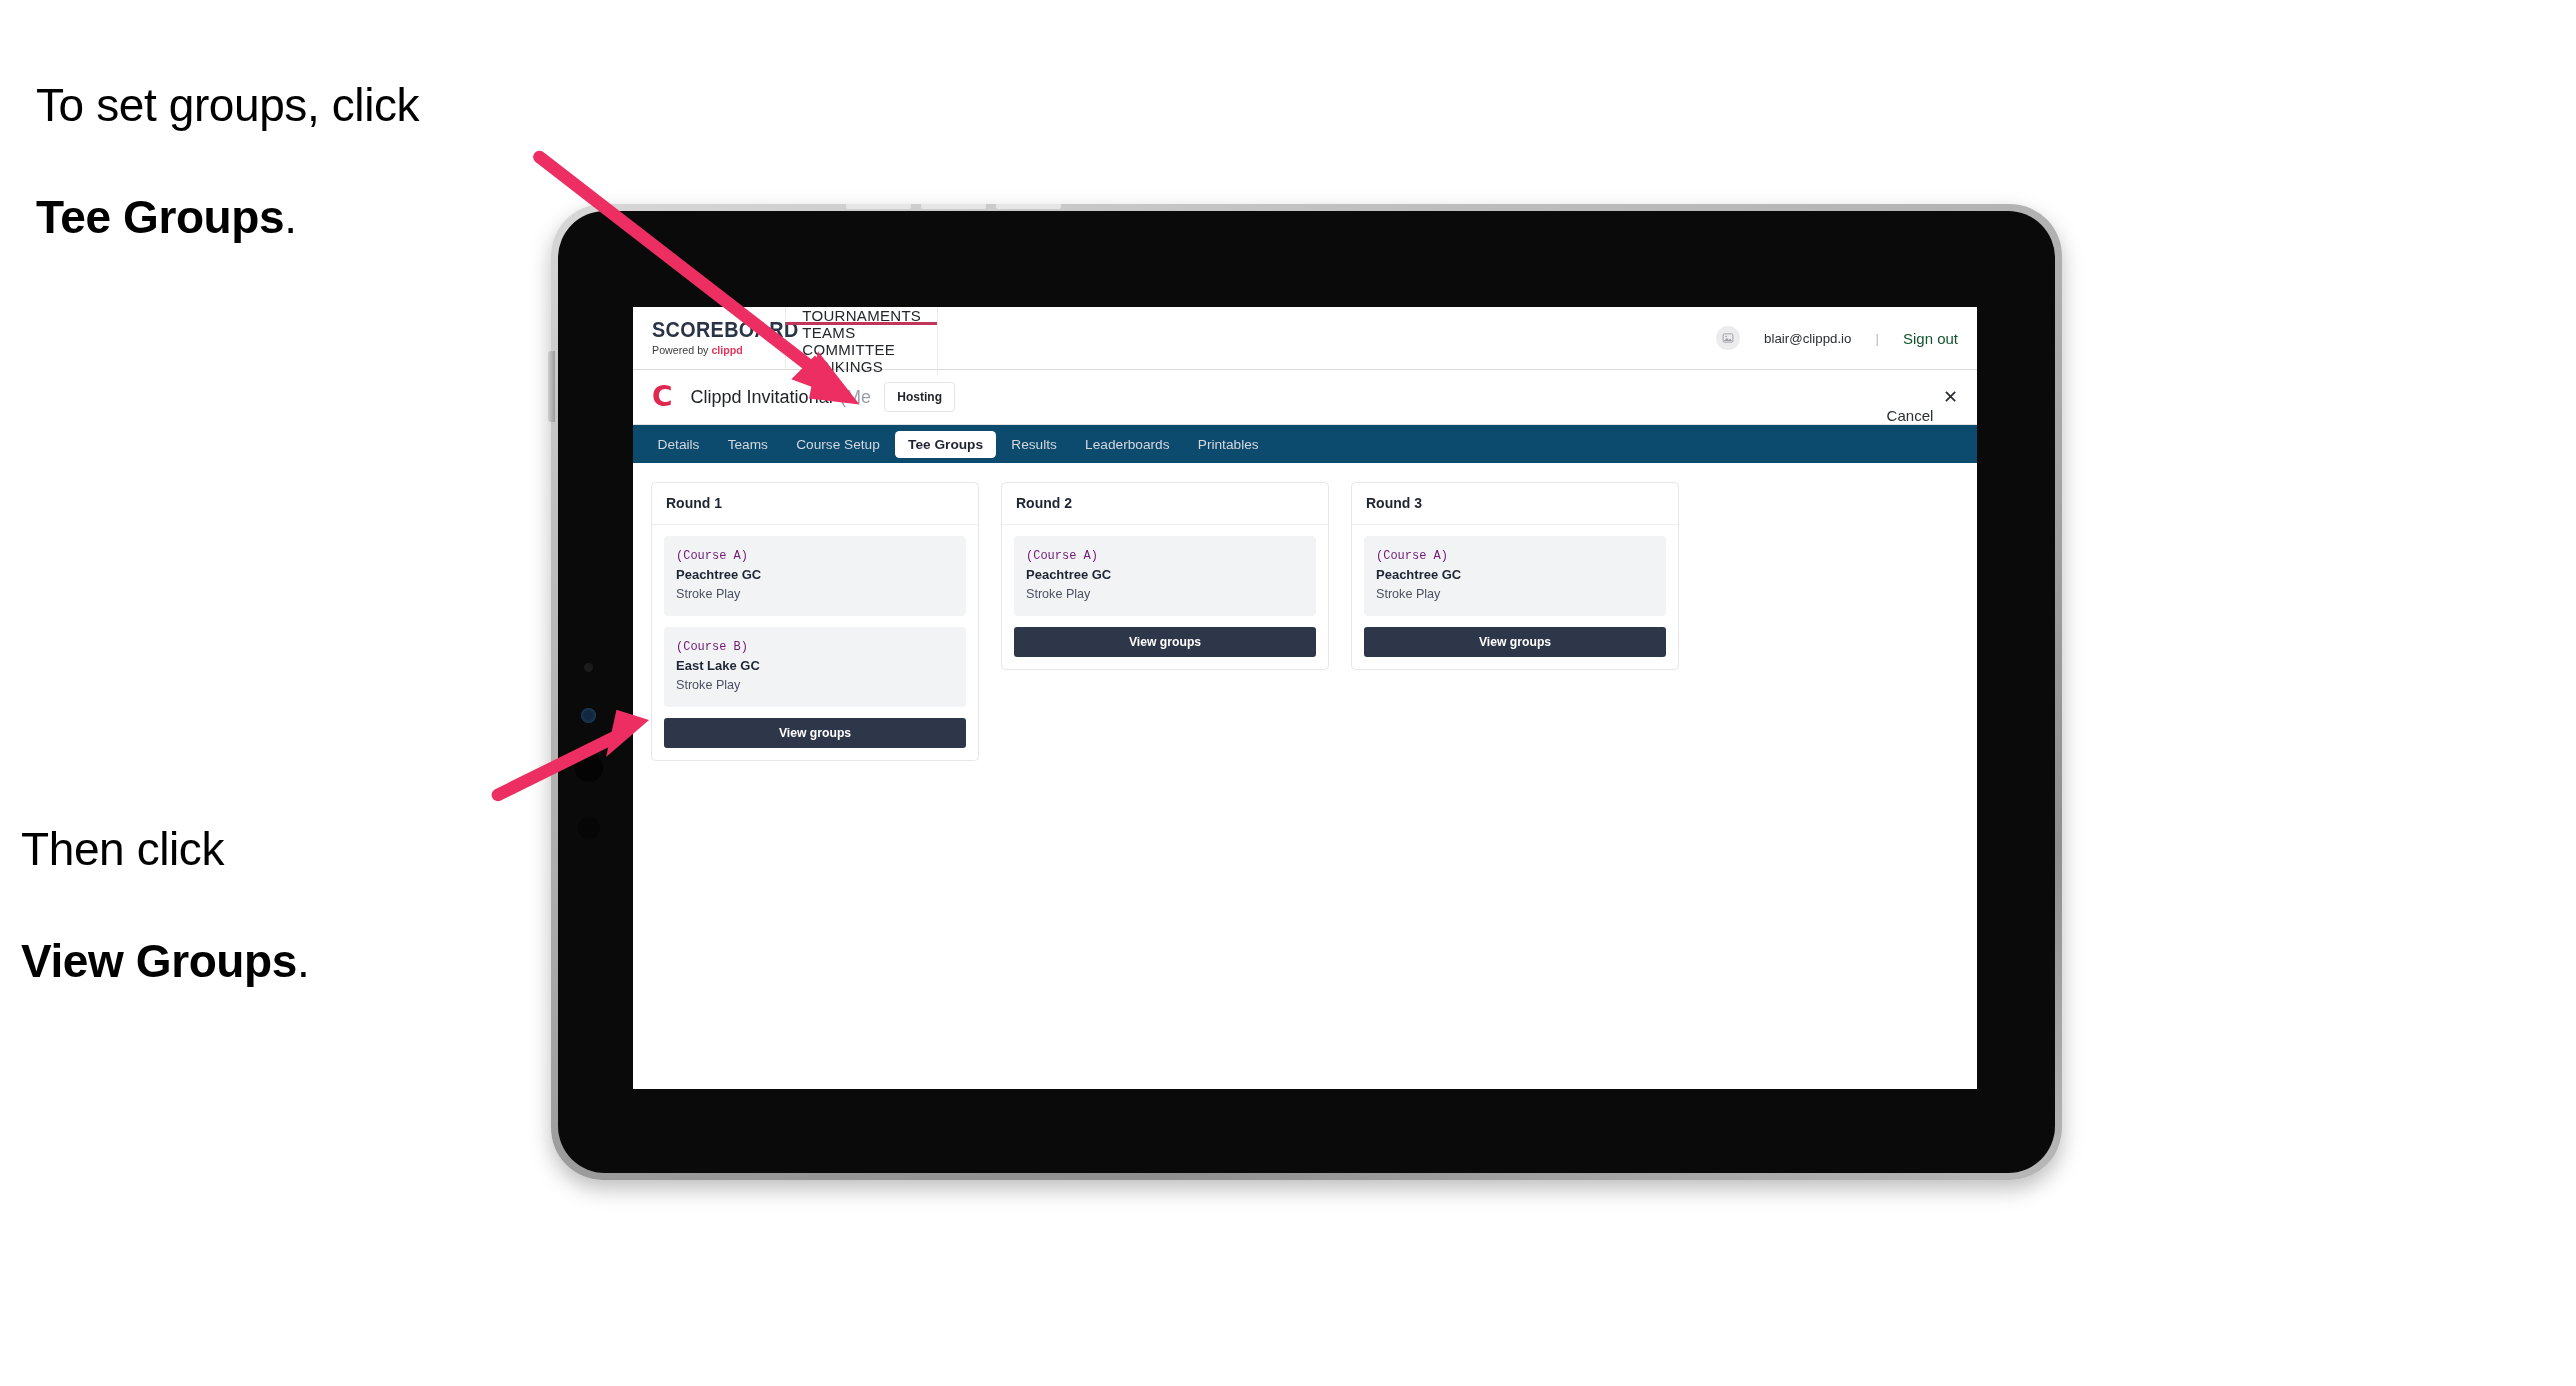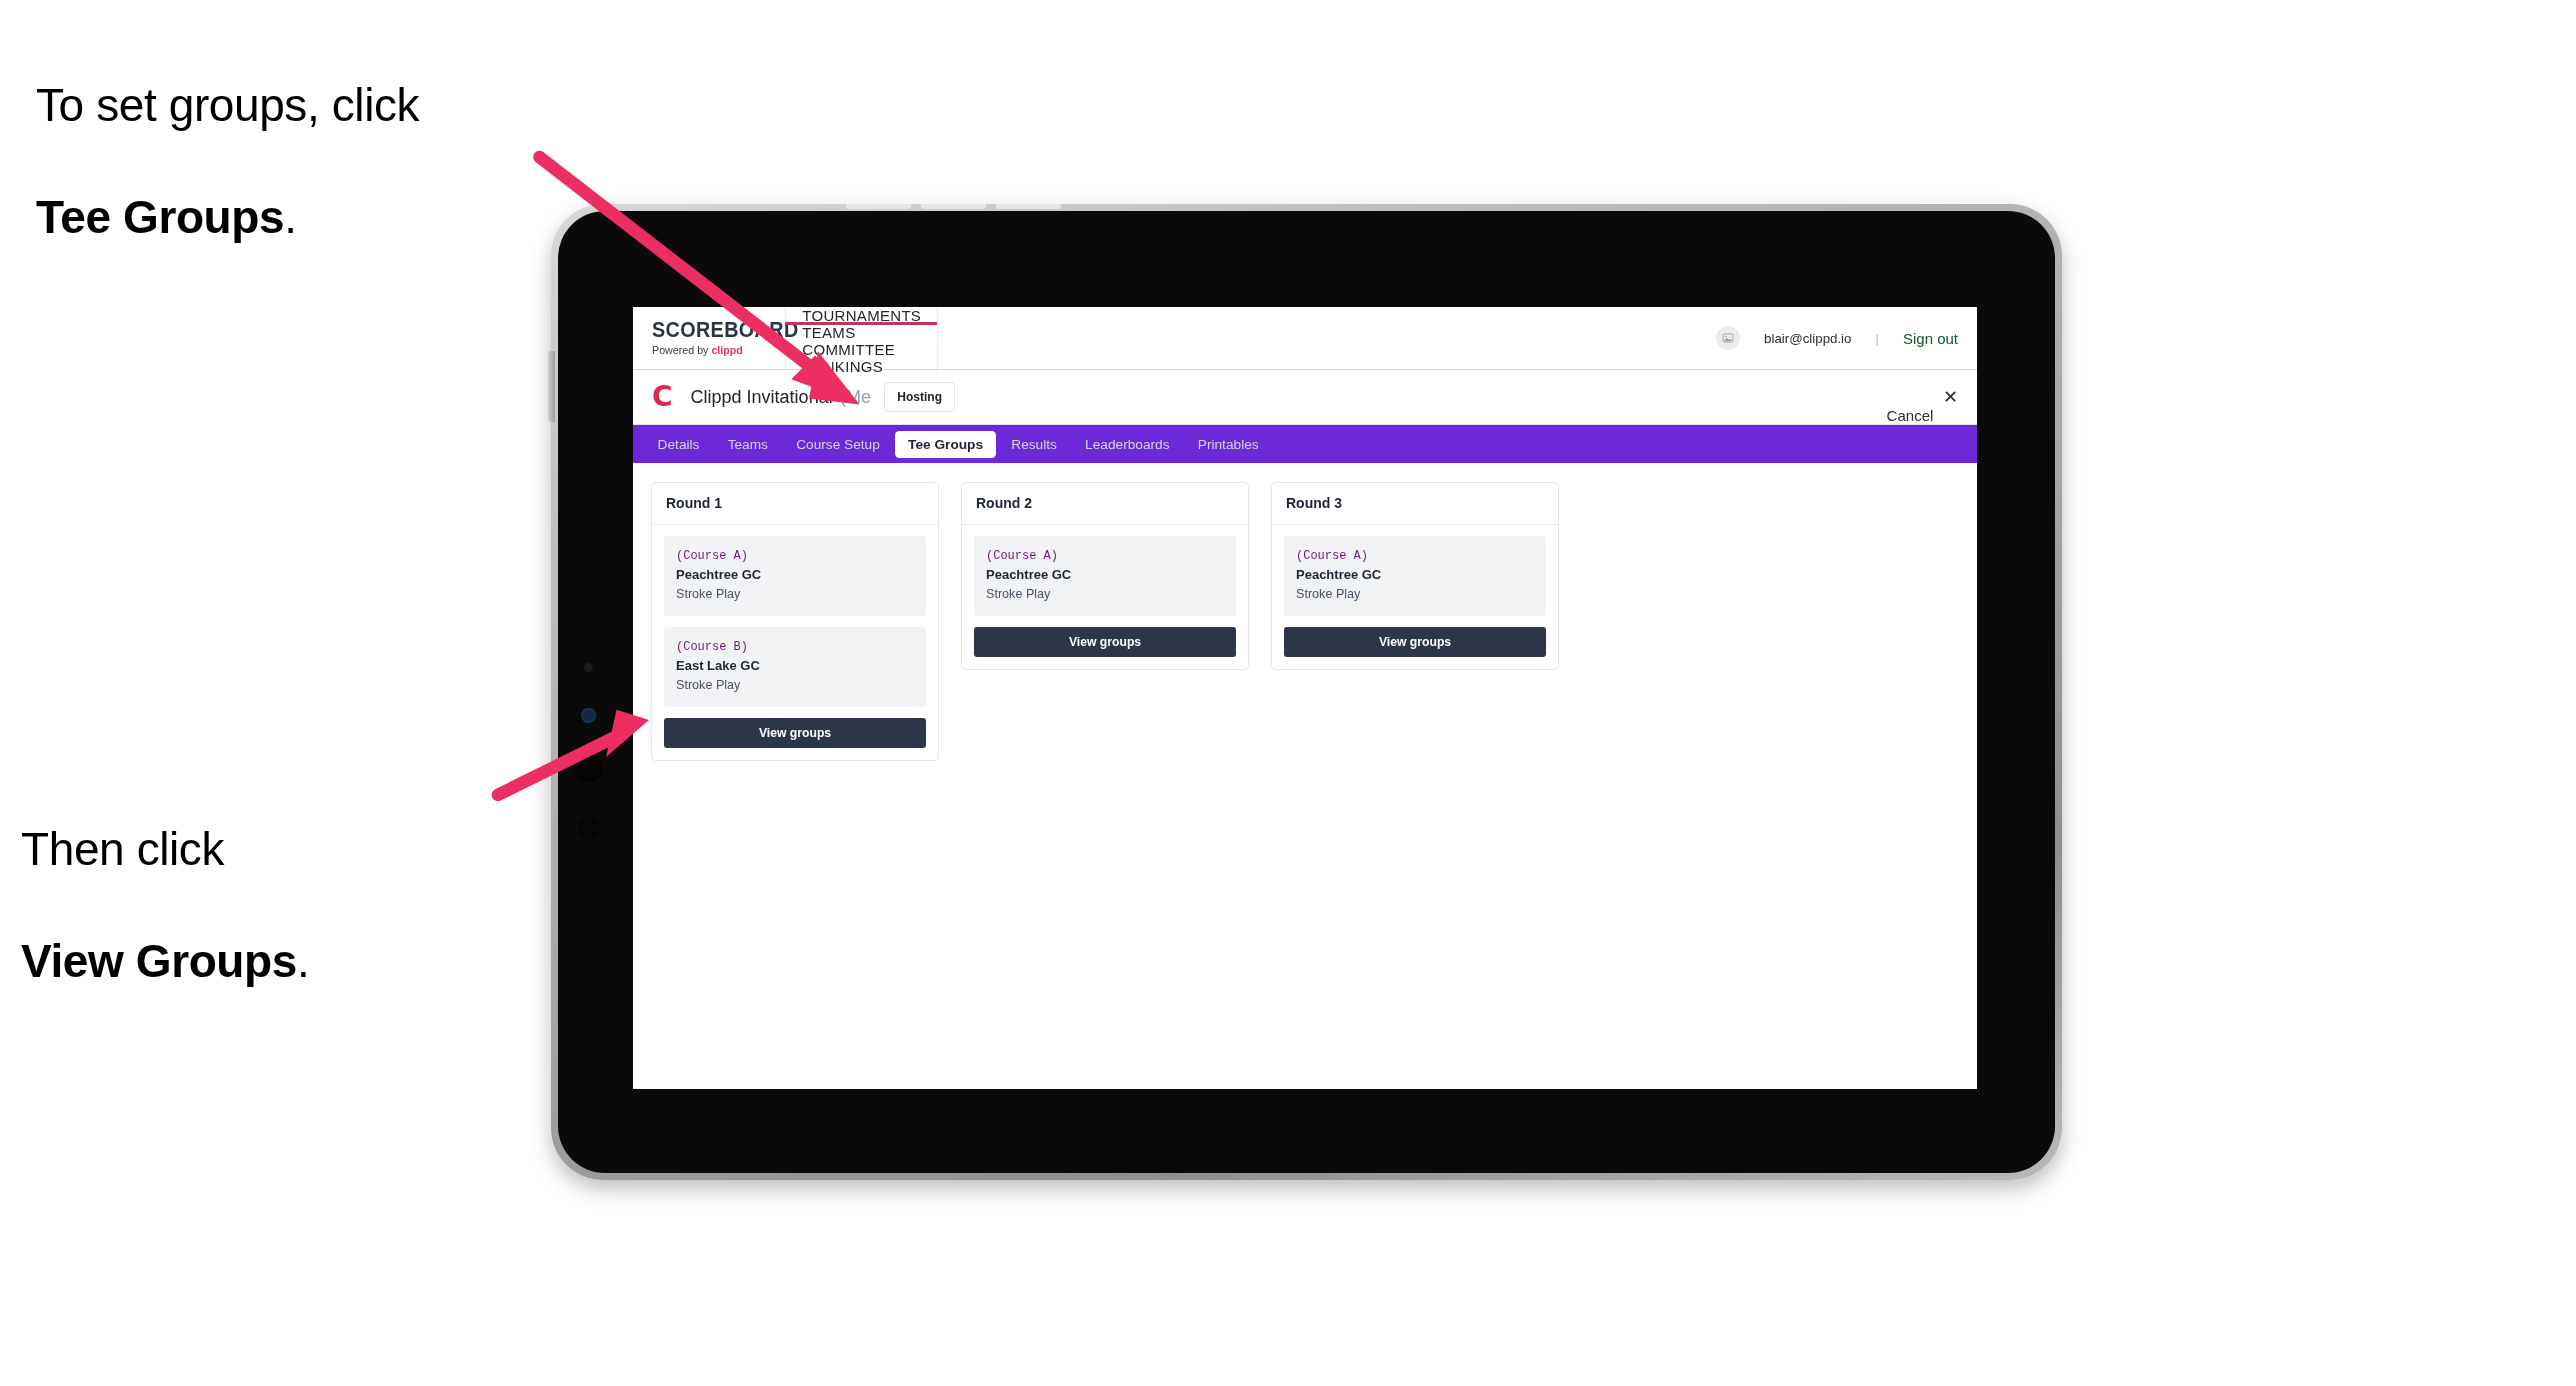--- a/index.html
+++ b/index.html
@@ -254,21 +254,21 @@
   }
   .cancel-x {
     font-size: 18px;
     color: #2b2e33;
     line-height: 1;
   }
 
   
   .tabstrip {
     height: 38px;
-    background: #6d28d9;
+    background: #0c4a6e;
     display: flex;
     align-items: center;
     padding-left: 12px;
     gap: 3px;
   }
   .tab {
     font-size: 13.7px;
     color: #d4d7de;
     padding: 6px 12.6px;
     border-radius: 4.4px;
@@ -281,21 +281,21 @@
     font-weight: bold;
   }
 
   
   .rounds {
     display: flex;
     gap: 22px;
     padding: 18.5px 18px;
   }
   .round-card {
-    width: 288px;
+    width: 328px;
     background: #ffffff;
     border: 0.7px solid #e7e7ea;
     border-radius: 4.4px;
     box-sizing: border-box;
     align-self: flex-start;
   }
   .round-head {
     padding: 12.6px 14px;
     border-bottom: 0.7px solid #ededf0;
     font-size: 14px;

